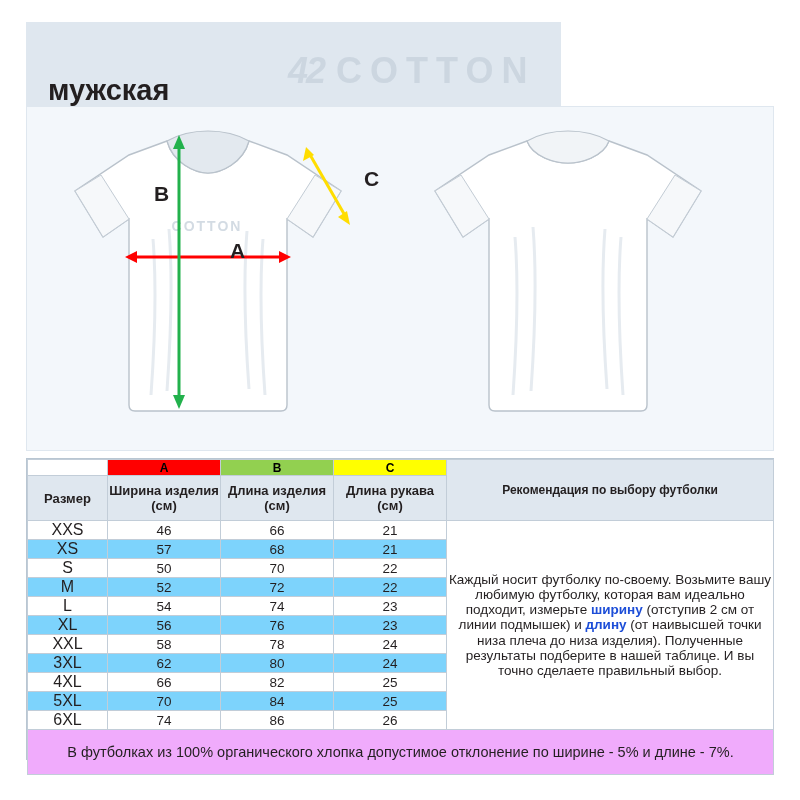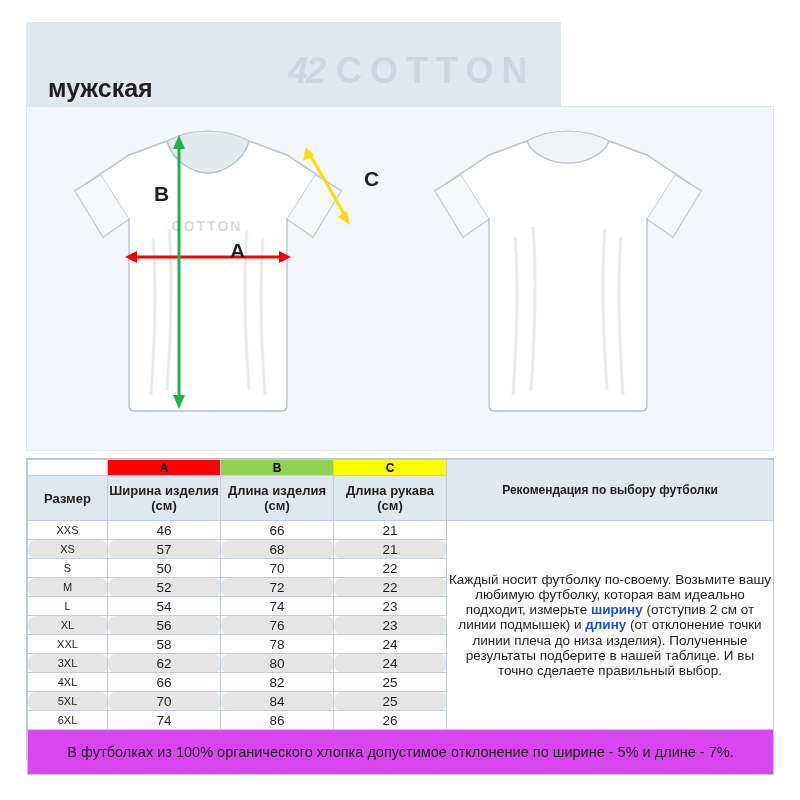--- a/index.html
+++ b/index.html
@@ -45,21 +45,21 @@
     font-weight: bold;
     letter-spacing: -0.5px;
     line-height: 50px;
     color: #231f20;
     white-space: nowrap;
   }
   .title-sub {
     position: absolute;
     left: 22px;
     top: 52px;
-    font-size: 25px;
+    font-size: 29px;
     font-weight: bold;
     color: #231f20;
     white-space: nowrap;
   }
   .brand-top {
     position: absolute;
     left: 262px;
     top: 28px;
     font-size: 36px;
     letter-spacing: 8px;
@@ -135,34 +135,34 @@
     font-weight: bold;
     height: 44px;
     font-size: 13px;
     line-height: 15px;
   }
   .row td {
     height: 18px;
     background: #ffffff;
     font-size: 13.5px;
   }
-  .row.alt td { background: #e5e5e5; border-radius: 8px; }
-  .row td.sizename { font-size: 11px; }
+  .row.alt td { background: #7dd3fc; }
+  .row td.sizename { font-size: 16px; }
   .reco-cell {
     vertical-align: middle;
     padding: 2px 8px;
     font-size: 12.6px;
     line-height: 15.2px;
     text-align: center;
     background: #ffffff;
   }
   .reco-cell .hl-red { color: #1d4ed8; font-weight: bold; }
   .reco-cell .hl-green { color: #1d4ed8; font-weight: bold; }
   .footnote td {
-    background: #d946ef;
+    background: #f0abfc;
     height: 44px;
     font-size: 14.5px;
     line-height: 19px;
     text-align: center;
     font-weight: normal;
   }
 </style>
 </head>
 <body>
 
@@ -265,21 +265,21 @@
           <td>Длина изделия (см)</td>
           <td>Длина рукава (см)</td>
         </tr>
 
         <tr class="row">
           <td class="sizename">XXS</td>
           <td>46</td>
           <td>66</td>
           <td>21</td>
           <td class="reco-cell" rowspan="11">
-            <span>Каждый носит футболку по-своему. Возьмите вашу любимую футболку, которая вам идеально подходит, измерьте </span><span class="hl-red">ширину</span><span> (отступив 2 см от линии подмышек) и </span><span class="hl-green">длину</span><span> (от отклонение точки линии плеча  до низа изделия). Полученные результаты подберите в нашей таблице. И вы точно сделаете правильный выбор.</span>
+            <span>Каждый носит футболку по-своему. Возьмите вашу любимую футболку, которая вам идеально подходит, измерьте </span><span class="hl-red">ширину</span><span> (отступив 2 см от линии подмышек) и </span><span class="hl-green">длину</span><span> (от наивысшей точки низа плеча  до низа изделия). Полученные результаты подберите в нашей таблице. И вы точно сделаете правильный выбор.</span>
           </td>
         </tr>
         <tr class="row alt">
           <td class="sizename">XS</td>
           <td>57</td>
           <td>68</td>
           <td>21</td>
         </tr>
         <tr class="row">
           <td class="sizename">S</td>

